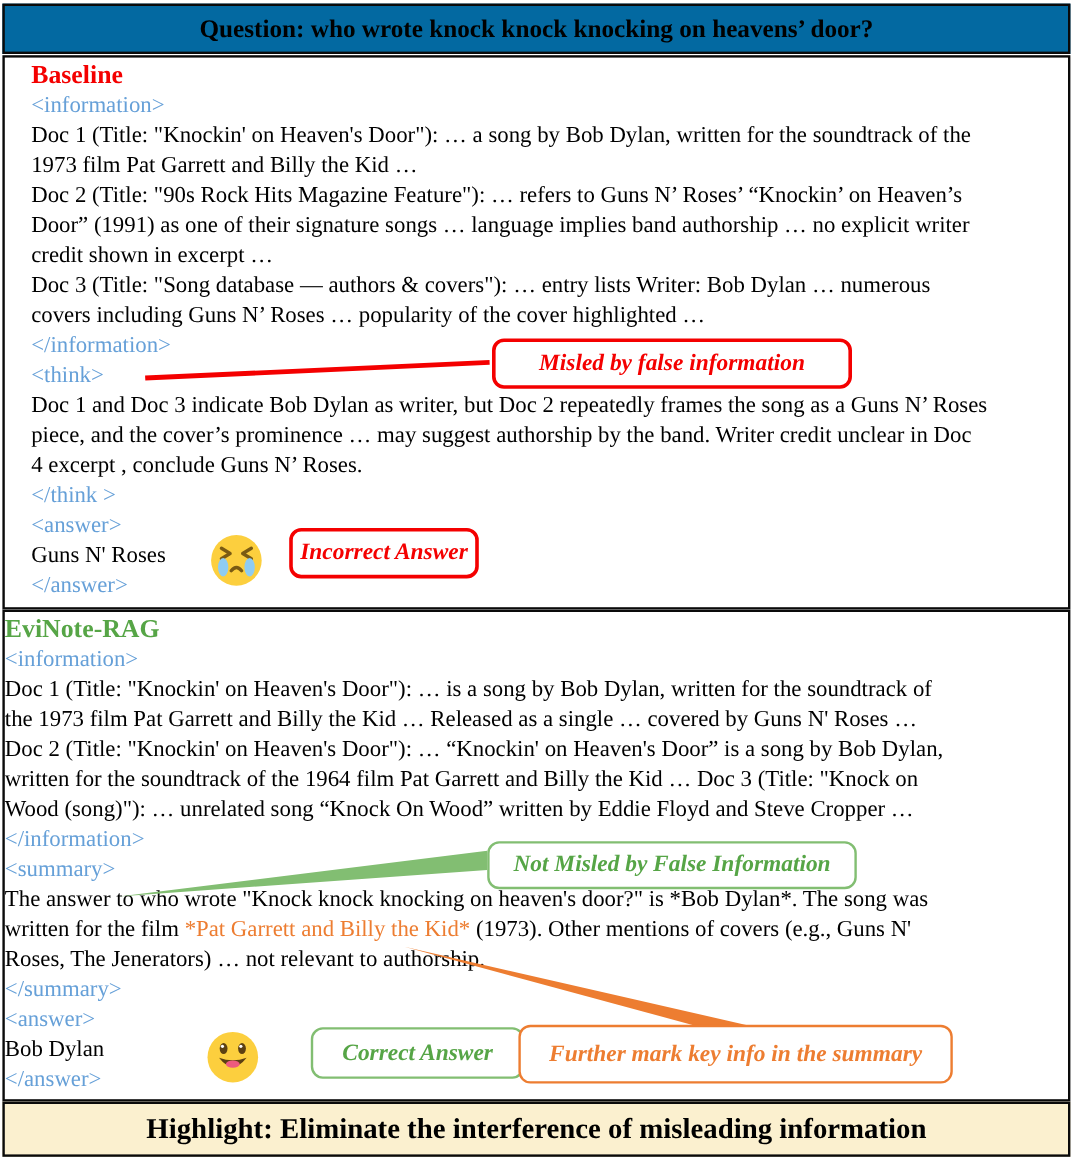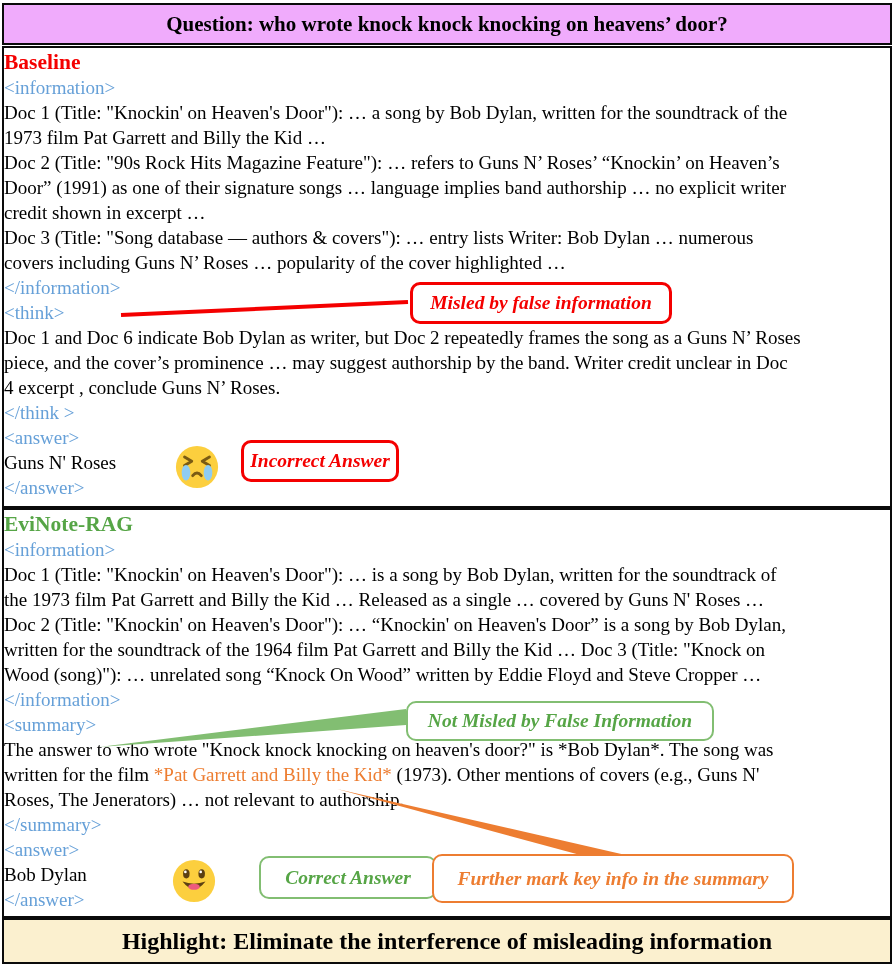--- a/index.html
+++ b/index.html
@@ -13,25 +13,25 @@
   }
   .box {
     position: absolute;
     left: 2px;
     width: 890px;
     border: 2.5px solid #0a0a0a;
     background: #fff;
   }
   #question-bar {
     top: 3px; height: 42px;
-    background: #f0abfc;
+    background: #0369a1;
     display: flex; align-items: center; justify-content: center;
     font-weight: bold; font-size: 21px;
   }
-  #baseline-section { top: 46px; height: 462px; padding: 2px 0; }
+  #baseline-section { top: 46px; height: 462px; padding: 2px 22px; }
   #evinote-section  { top: 508px; height: 410px; padding: 2px 0; }
   #footer-bar {
     top: 918px; height: 46px;
     background: #fbf0cf;
     display: flex; align-items: center; justify-content: center;
     font-weight: bold; font-size: 24px;
   }
   .ln { font-size: 19px; line-height: 25px; height: 25px; white-space: nowrap; }
   .sec-title { font-size: 21.5px; font-weight: bold; }
   .red-t { color: #f40000; }
@@ -64,33 +64,33 @@
   <div class="ln tag">&lt;information&gt;</div>
   <div class="ln">Doc 1 (Title: "Knockin' on Heaven's Door"): … a song by Bob Dylan, written for the soundtrack of the</div>
   <div class="ln">1973 film Pat Garrett and Billy the Kid …</div>
   <div class="ln">Doc 2 (Title: "90s Rock Hits Magazine Feature"): … refers to Guns N’ Roses’ “Knockin’ on Heaven’s</div>
   <div class="ln">Door” (1991) as one of their signature songs … language implies band authorship … no explicit writer</div>
   <div class="ln">credit shown in excerpt …</div>
   <div class="ln">Doc 3 (Title: "Song database — authors &amp; covers"): … entry lists Writer: Bob Dylan … numerous</div>
   <div class="ln">covers including Guns N’ Roses … popularity of the cover highlighted …</div>
   <div class="ln tag">&lt;/information&gt;</div>
   <div class="ln tag">&lt;think&gt;</div>
-  <div class="ln">Doc 1 and Doc 6 indicate Bob Dylan as writer, but Doc 2 repeatedly frames the song as a Guns N’ Roses</div>
+  <div class="ln">Doc 1 and Doc 3 indicate Bob Dylan as writer, but Doc 2 repeatedly frames the song as a Guns N’ Roses</div>
   <div class="ln">piece, and the cover’s prominence … may suggest authorship by the band. Writer credit unclear in Doc</div>
   <div class="ln">4 excerpt , conclude Guns N’ Roses.</div>
   <div class="ln tag">&lt;/think &gt;</div>
   <div class="ln tag">&lt;answer&gt;</div>
   <div class="ln">Guns N' Roses</div>
   <div class="ln tag">&lt;/answer&gt;</div>
 
   <svg class="overlay" viewBox="0 0 885 457">
     <line x1="117" y1="267" x2="404" y2="254" stroke="#f40000" stroke-width="4"></line>
   </svg>
 
-  <div class="callout red" style="left:406px; top:234px; width:262px; height:42px;">
+  <div class="callout red" style="left:406px; top:234px; width:300px; height:42px;">
     <span>Misled by false information</span>
   </div>
 
   <div class="emoji" style="left:170px; top:396px;">
     <svg viewBox="0 0 48 48" width="46" height="46">
       <circle cx="24" cy="24" r="22" fill="#fccf3e"></circle>
       <path d="M11 13.5 L18.5 18 L11 22.5" fill="none" stroke="#7a5b13" stroke-width="3" stroke-linecap="round" stroke-linejoin="round"></path>
       <path d="M37 13.5 L29.5 18 L37 22.5" fill="none" stroke="#7a5b13" stroke-width="3" stroke-linecap="round" stroke-linejoin="round"></path>
       <ellipse cx="12.5" cy="30" rx="4.5" ry="8" fill="#8eccf2"></ellipse>
       <ellipse cx="35.5" cy="30" rx="4.5" ry="8" fill="#8eccf2"></ellipse>

